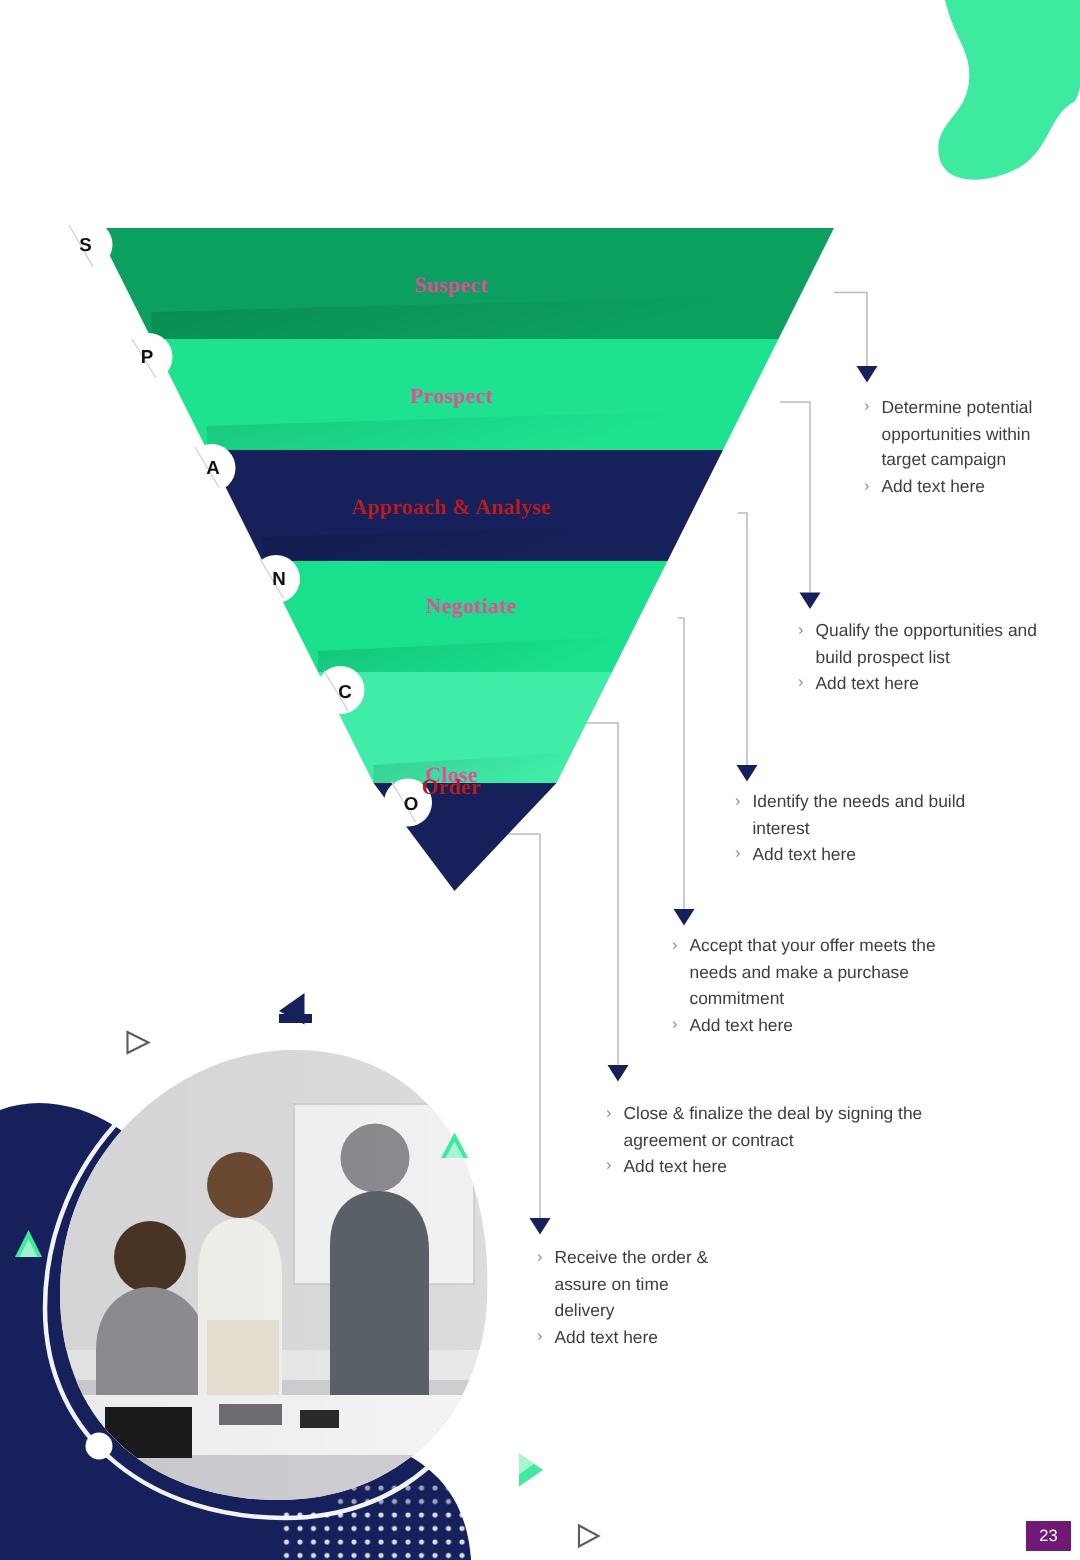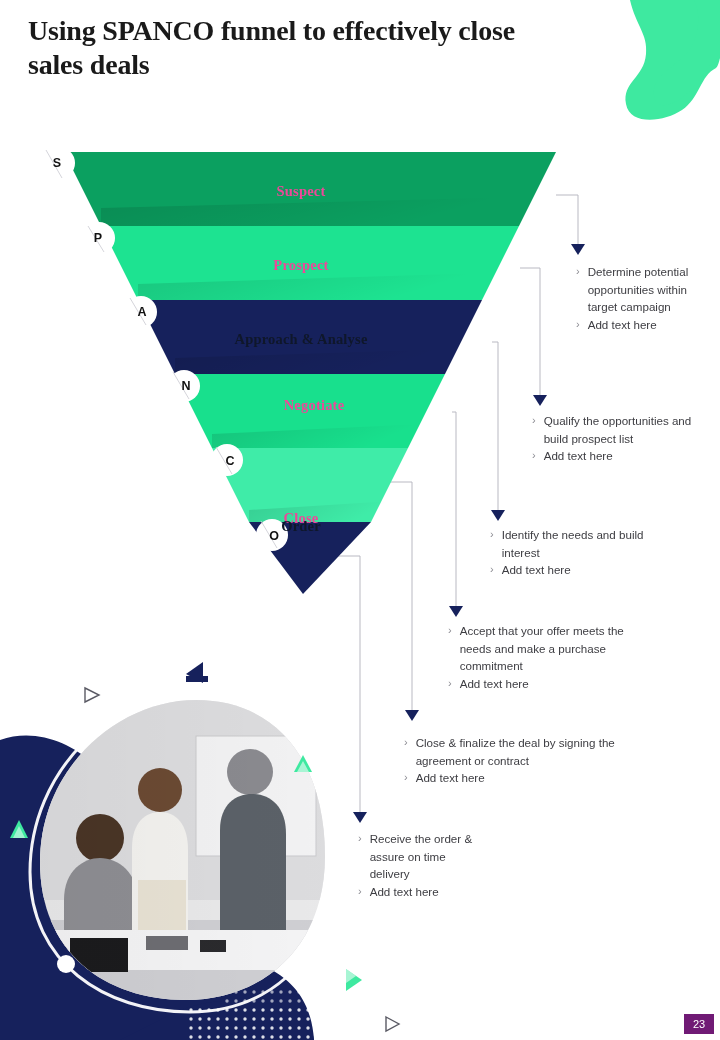--- a/index.html
+++ b/index.html
@@ -42,21 +42,21 @@
   .funnel-label{
     position:absolute;
     font-family:"Liberation Serif", serif;
     font-weight:700;
     font-size:14.5px;
     color:#ec4899;
     white-space:nowrap;
     transform:translate(-50%,-50%);
     letter-spacing:0.2px;
   }
-  .funnel-label.on-dark{color:#0f172a;}
+  .funnel-label.on-dark{color:#b91c1c;}
   .badge{
     position:absolute;
     font-family:"Liberation Sans", sans-serif;
     font-weight:700;
     font-size:12.5px;
     color:#121212;
     transform:translate(-50%,-50%);
   }
 
   
@@ -188,21 +188,20 @@
       <path d="M571 244 L585 244 L578 255 Z"></path>
       <path d="M533 395 L547 395 L540 406 Z"></path>
       <path d="M491 510 L505 510 L498 521 Z"></path>
       <path d="M449 606 L463 606 L456 617 Z"></path>
       <path d="M405 710 L419 710 L412 721 Z"></path>
       <path d="M353 812 L367 812 L360 823 Z"></path>
     </g>
   </svg>
 
   <div class="header">
-    <h1 class="title">Using SPANCO funnel to effectively close sales deals</h1>
   </div>
 
   <div class="funnel-wrap">
     <svg class="funnel-svg" viewBox="0 0 720 1040" width="720" height="1040">
       <defs>
         <linearGradient id="gshade" x1="0" y1="0" x2="0.85" y2="0.2">
           <stop offset="0%" stop-color="#000" stop-opacity="0.13"></stop>
           <stop offset="100%" stop-color="#000" stop-opacity="0.0"></stop>
         </linearGradient>
       </defs>

